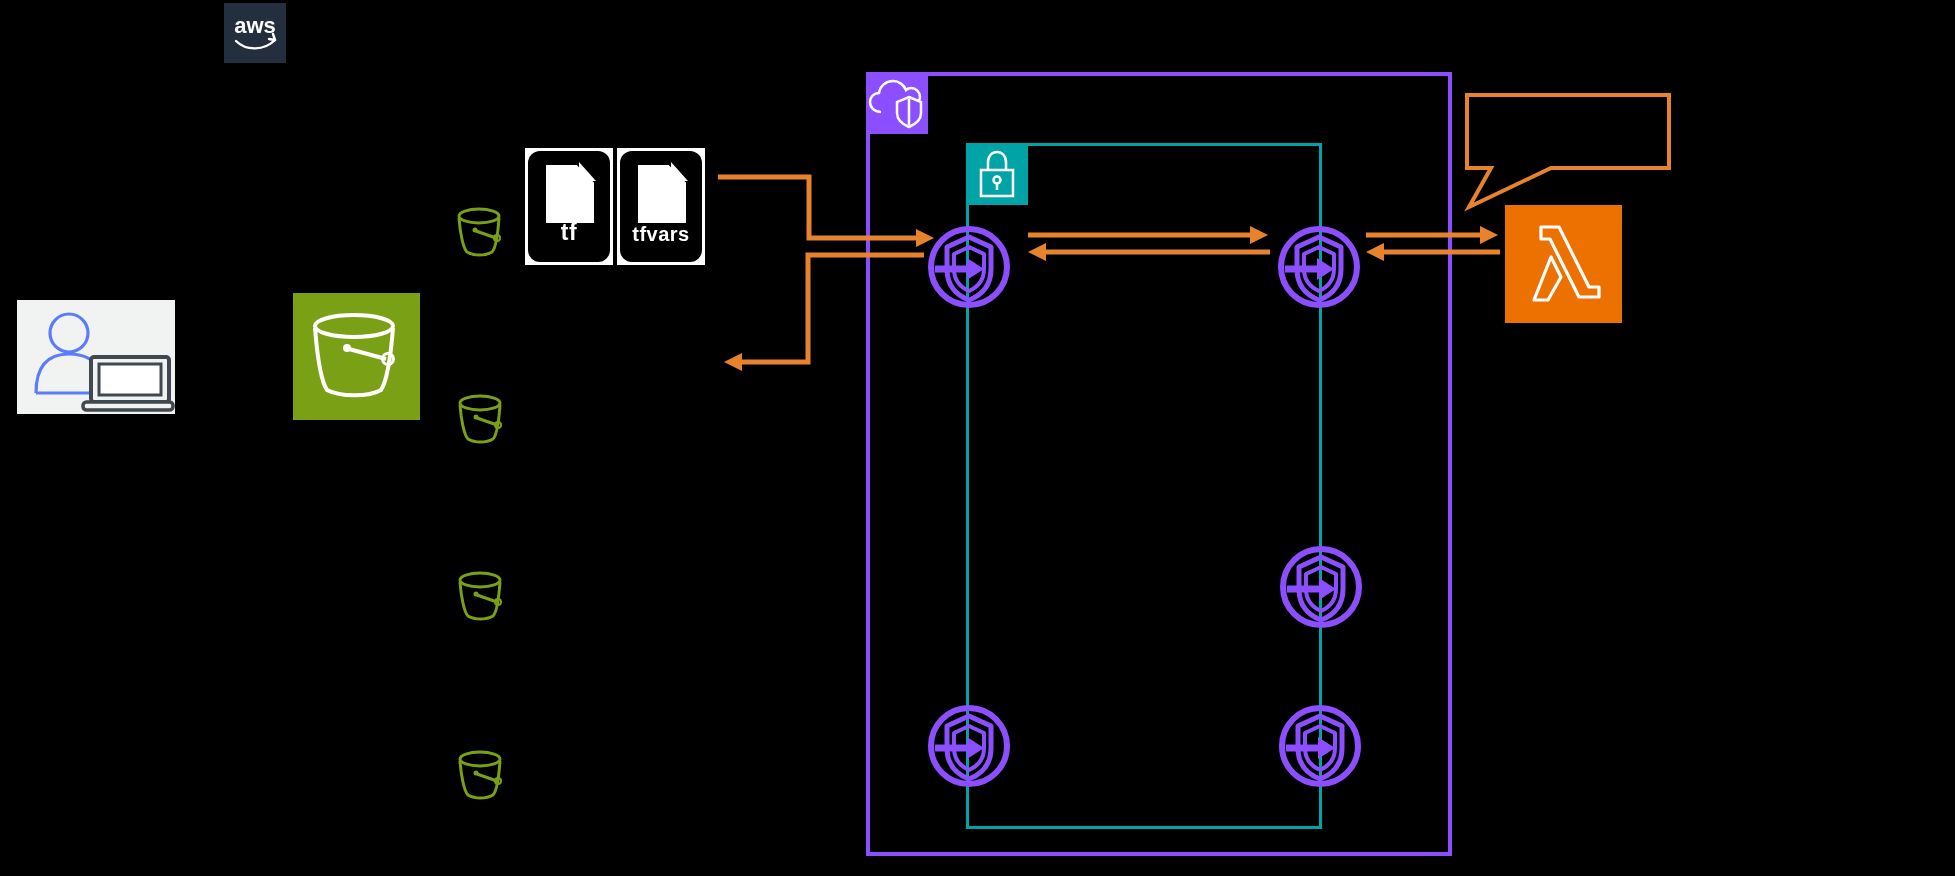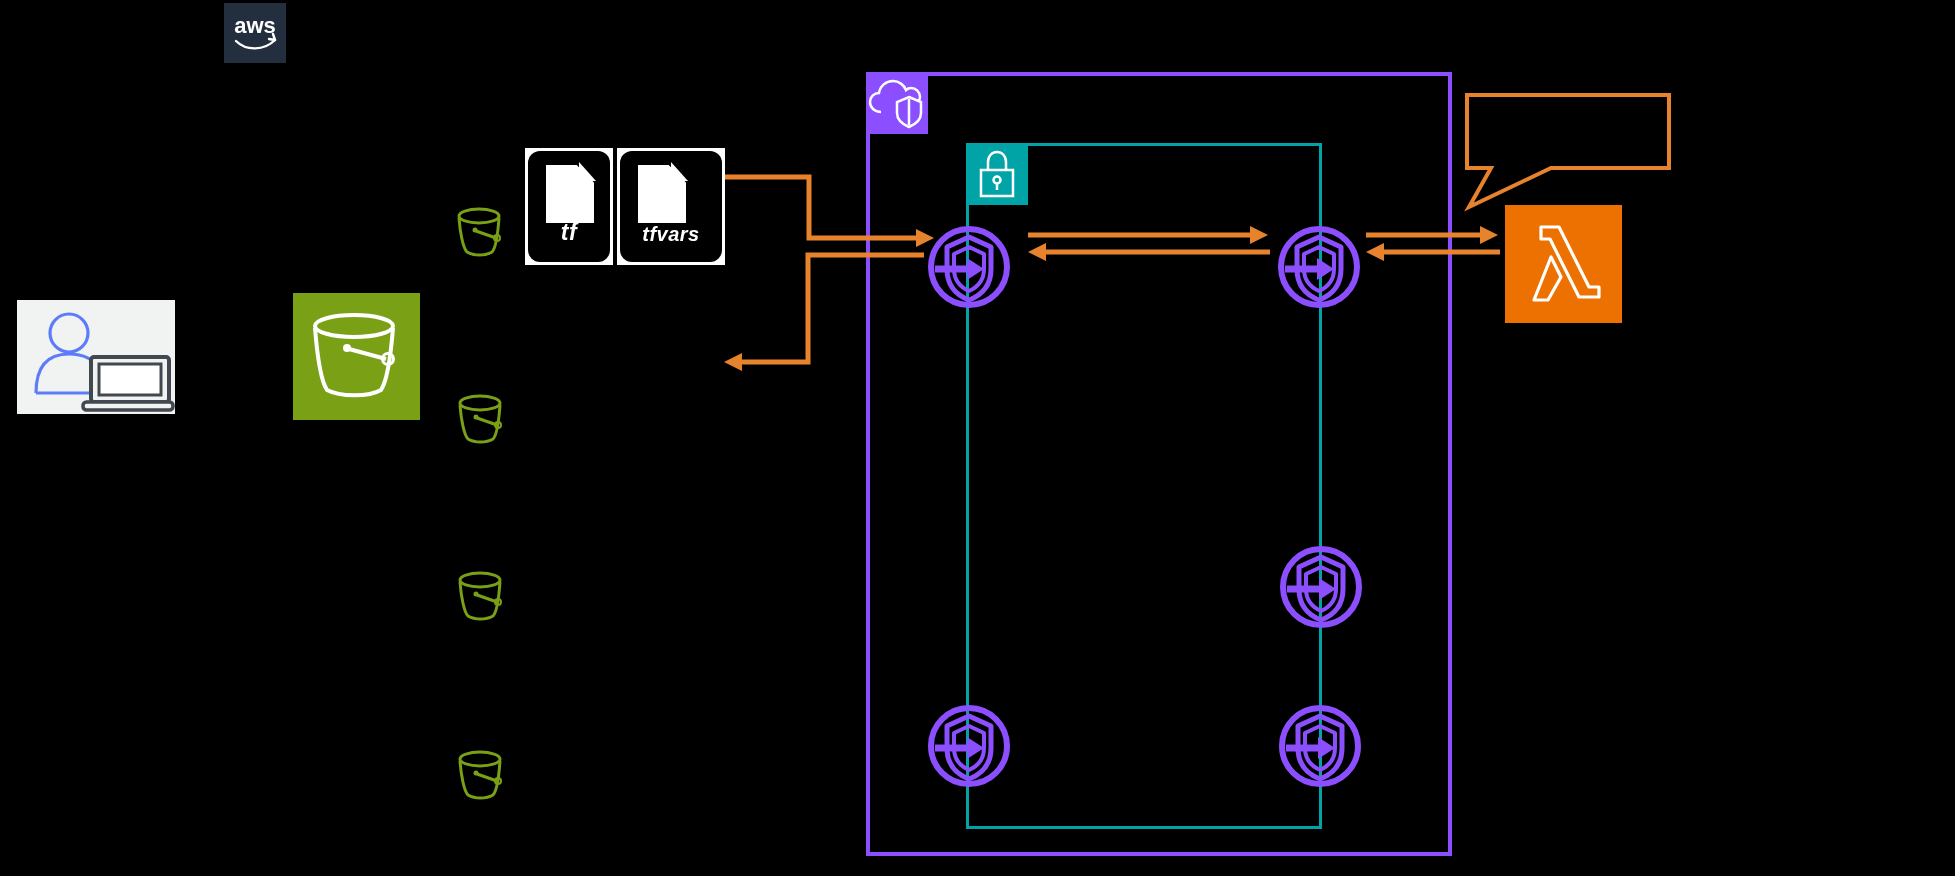--- a/index.html
+++ b/index.html
@@ -9,21 +9,21 @@
   
   .vpc-box{left:866px;top:72px;width:586px;height:784px;border:4px solid #8C4FFF;box-sizing:border-box;}
   .subnet-box{left:966px;top:143px;width:356px;height:686px;border:3px solid #00A4A6;box-sizing:border-box;}
   .vpc-corner{left:866px;top:72px;width:62px;height:62px;background:#8C4FFF;}
   .subnet-corner{left:966px;top:143px;width:62px;height:62px;background:#00A4A6;}
   
   .aws-logo{left:224px;top:3px;width:62px;height:60px;background:#232F3E;text-align:center;}
   .user-box{left:17px;top:300px;width:158px;height:114px;background:#F1F2F2;}
   .s3-box{left:293px;top:293px;width:127px;height:127px;background:#7AA116;}
   .lambda-box{left:1505px;top:205px;width:117px;height:118px;background:#ED7100;}
-  .doc-card{width:92px;height:118px;background:#fff;font-style:italic;}
+  .doc-card{width:92px;height:118px;background:#fff;}
   .doc-inner{position:absolute;left:3px;top:3px;right:3px;bottom:3px;background:#000;border-radius:12px;}
   .doc-page{position:absolute;left:18px;top:14px;width:48px;height:58px;background:#fff;
             clip-path:polygon(0 0,64% 0,100% 30%,100% 100%,0 100%);}
   .doc-fold{position:absolute;left:51px;top:11px;width:17px;height:19px;background:#fff;
             clip-path:polygon(0 0,100% 100%,0 100%);}
   .doc-label{position:absolute;left:0;right:0;bottom:16px;text-align:center;color:#fff;
              font-weight:bold;font-size:23px;letter-spacing:0.5px;}
   svg{display:block;}
 </style>
 </head>
@@ -128,21 +128,21 @@
       <use href="#sym-small-bucket"></use>
     </svg>
 
   <div class="abs doc-card" style="left:525px;top:148px;width:88px;height:117px">
     <div class="doc-inner">
       <div class="doc-page"></div>
       <div class="doc-fold"></div>
       <div class="doc-label">tf</div>
     </div>
   </div>
-  <div class="abs doc-card" style="left:617px;top:148px;width:108px;height:117px">
+  <div class="abs doc-card" style="left:617px;top:148px;width:88px;height:117px">
     <div class="doc-inner">
       <div class="doc-page"></div>
       <div class="doc-fold"></div>
       <div class="doc-label" style="font-size:20px">tfvars</div>
     </div>
   </div>
 
   <svg class="abs" style="left:925px;top:223px" width="88" height="88">
       <use href="#sym-endpoint"></use>
     </svg>

